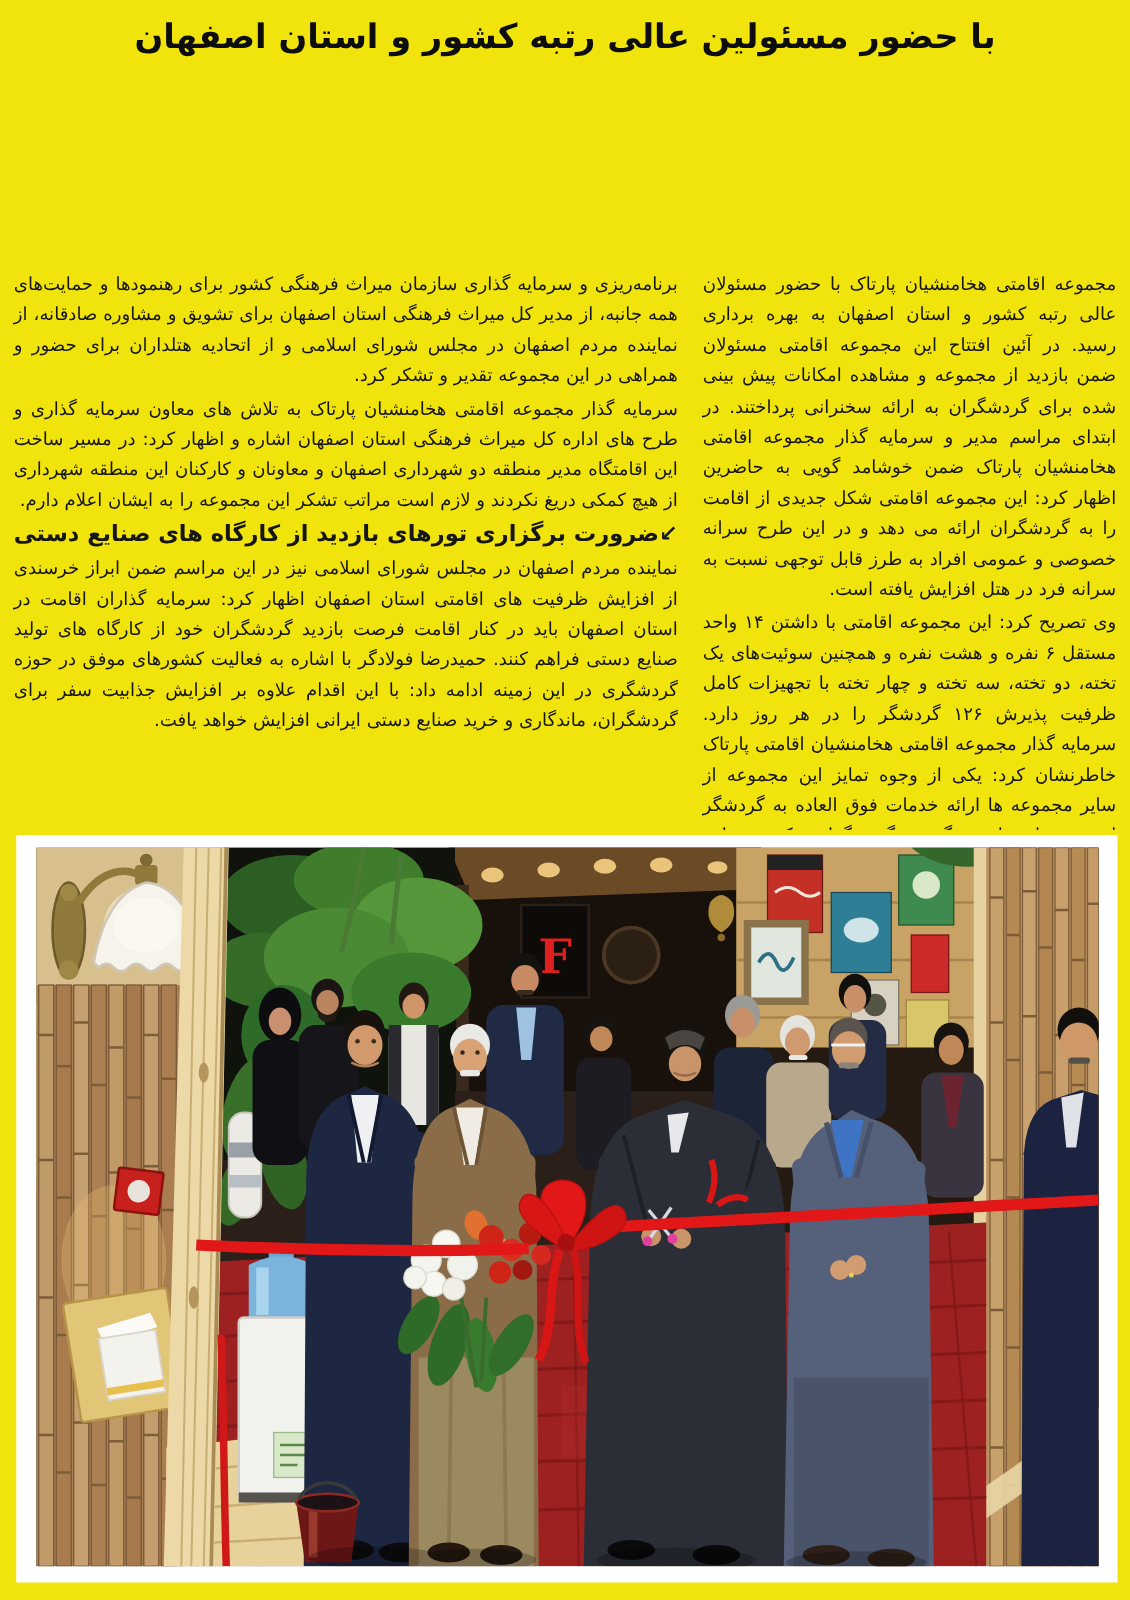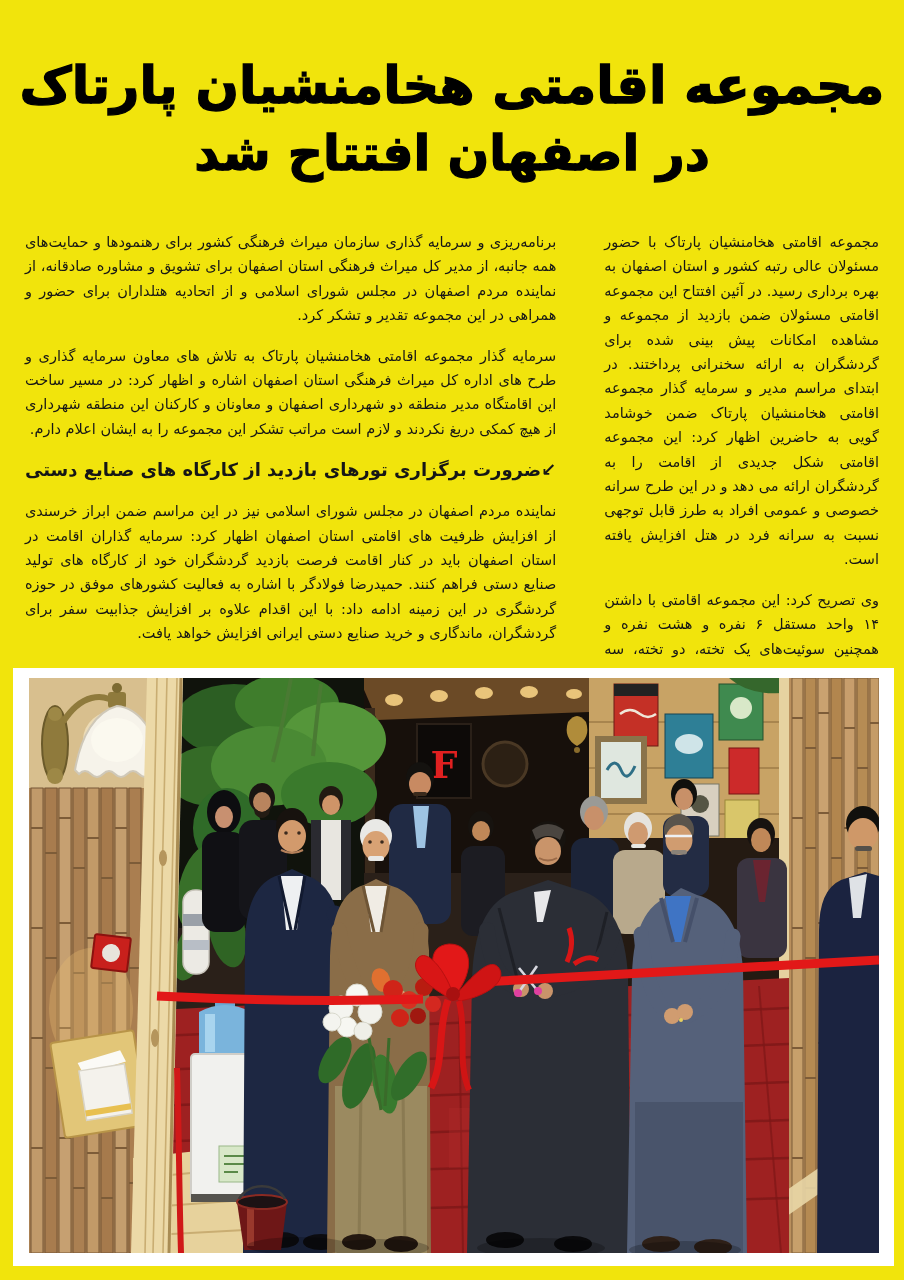--- a/index.html
+++ b/index.html
@@ -26,43 +26,40 @@
   }
   .h-line1{font-size:51px;}
   .h-line2{font-size:49px;}
   .columns{
     position:absolute;top:214px;left:9px;right:9px;height:450px;
     display:flex;direction:rtl;gap:16px;overflow:hidden;
     color:#161616;
   }
   .col{flex:1 1 0;direction:rtl;text-align:justify;
     font-size:14.5px;line-height:24.4px;}
-  .col p{margin:16px;text-align:justify;}
+  .col p{margin:2px;text-align:justify;}
   .col p.cont{text-align-last:justify;}
   .subhead{
     margin:0;font-weight:bold;font-size:18px;line-height:26px;
     white-space:nowrap;overflow:hidden;
   }
   .photo-frame{
     position:absolute;top:668px;left:13px;width:881px;height:598px;
     box-sizing:border-box;background:#ffffff;
     padding:10px 15px 13px 16px;
   }
   .photo-frame svg{display:block;width:100%;height:100%;}
 </style>
 </head>
 <body>
 
 <div class="page">
 
-
-  <div class="headline">
-    <div class="h-line h-line1">مجموعه اقامتی هخامنشیان پارتاک</div>
-    <div class="h-line h-line2">در اصفهان افتتاح شد</div>
-  </div>
+  <div class="kicker">با حضور مسئولین عالی رتبه کشور و استان اصفهان</div>
+
 
   <div class="columns">
     <section class="col">
       <p>مجموعه اقامتی هخامنشیان پارتاک با حضور مسئولان عالی رتبه کشور و استان اصفهان به بهره برداری رسید. در آئین افتتاح این مجموعه اقامتی مسئولان ضمن بازدید از مجموعه و مشاهده امکانات پیش بینی شده برای گردشگران به ارائه سخنرانی پرداختند. در ابتدای مراسم مدیر و سرمایه گذار مجموعه اقامتی هخامنشیان پارتاک ضمن خوشامد گویی به حاضرین اظهار کرد: این مجموعه اقامتی شکل جدیدی از اقامت را به گردشگران ارائه می دهد و در این طرح سرانه خصوصی و عمومی افراد به طرز قابل توجهی نسبت به سرانه فرد در هتل افزایش یافته است.</p>
       <p class="cont">وی تصریح کرد: این مجموعه اقامتی با داشتن ۱۴ واحد مستقل ۶ نفره و هشت نفره و همچنین سوئیت‌های یک تخته، دو تخته، سه تخته و چهار تخته با تجهیزات کامل ظرفیت پذیرش ۱۲۶ گردشگر را در هر روز دارد. سرمایه گذار مجموعه اقامتی هخامنشیان اقامتی پارتاک خاطرنشان کرد: یکی از وجوه تمایز این مجموعه از سایر مجموعه ها ارائه خدمات فوق العاده به گردشگر است. خیام باشی گفت: گردشگرانی که در این مجموعه اقامت می کنند می توانند در اقامتگاه های تحت پوشش این مجموعه در مناطق خوش آب و هوای فریدونشهر و همچنین زیبایی های کویر شرق اصفهان با استفاده از حمل و نقل رایگان بهره مند شوند. وی در پایان از استاندار اصفهان برای حمایت‌ها و همراهی هایشان، از جناب آقای دکتر شیرکوند معاون</p>
     </section>
     <section class="col">
       <p>برنامه‌ریزی و سرمایه گذاری سازمان میراث فرهنگی کشور برای رهنمودها و حمایت‌های همه جانبه، از مدیر کل میراث فرهنگی استان اصفهان برای تشویق و مشاوره صادقانه، از نماینده مردم اصفهان در مجلس شورای اسلامی و از اتحادیه هتلداران برای حضور و همراهی در این مجموعه تقدیر و تشکر کرد.</p>
       <p>سرمایه گذار مجموعه اقامتی هخامنشیان پارتاک به تلاش های معاون سرمایه گذاری و طرح های اداره کل میراث فرهنگی استان اصفهان اشاره و اظهار کرد: در مسیر ساخت این اقامتگاه مدیر منطقه دو شهرداری اصفهان و معاونان و کارکنان این منطقه شهرداری از هیچ کمکی دریغ نکردند و لازم است مراتب تشکر این مجموعه را به ایشان اعلام دارم.</p>
       <p class="subhead">↙ضرورت برگزاری تورهای بازدید از کارگاه های صنایع دستی</p>

